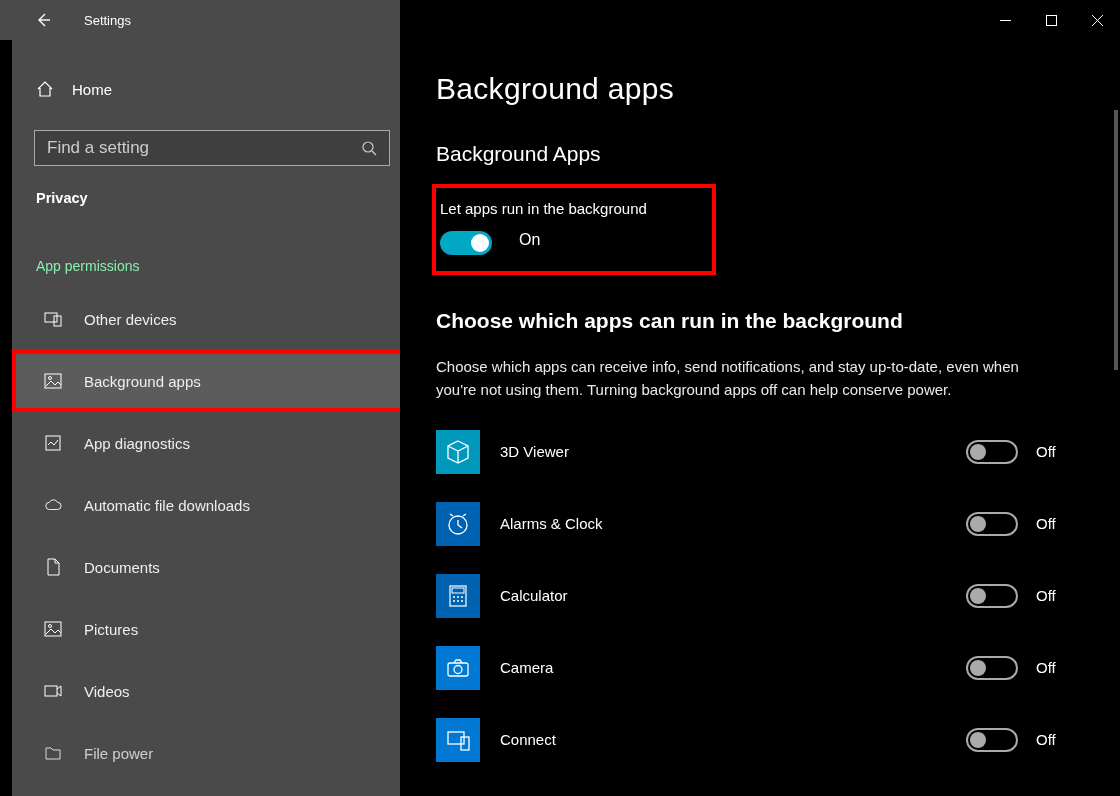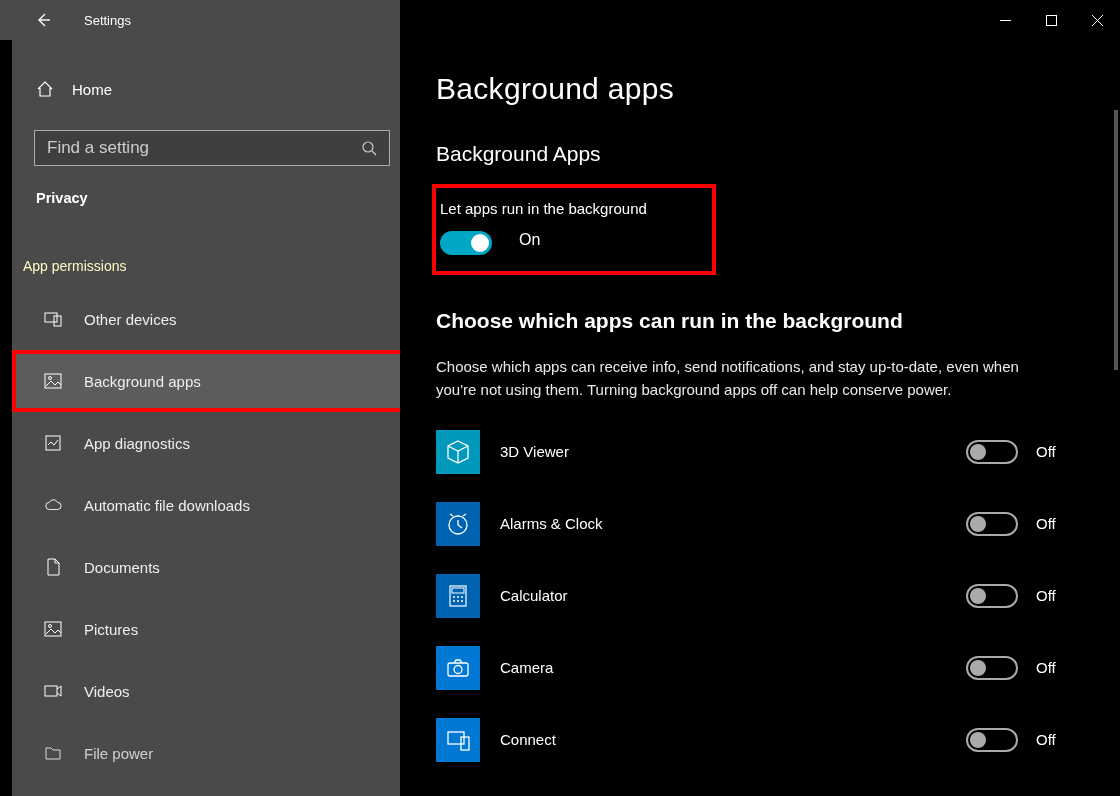--- a/index.html
+++ b/index.html
@@ -70,22 +70,22 @@
     flex: 1;
     background: transparent; border: none; outline: none;
     color: #84cc16; font-size: 17px;
   }
   .search-box input::placeholder { color: #ccc; }
   .section-label {
     padding: 24px 24px 8px 24px;
     font-size: 14.5px; color: #fff; font-weight: 600;
   }
   .section-header {
-    padding: 44px 24px 14px 11px;
-    font-size: 14px; color: #fef9c3;
+    padding: 44px 24px 14px 24px;
+    font-size: 14px; color: #86efac;
   }
   .nav-item {
     display: flex; align-items: center; gap: 22px;
     padding: 0 32px;
     height: 62px;
     font-size: 15px; color: #eee;
   }
   .nav-item.active {
     background: #5c5c5c;
   }

